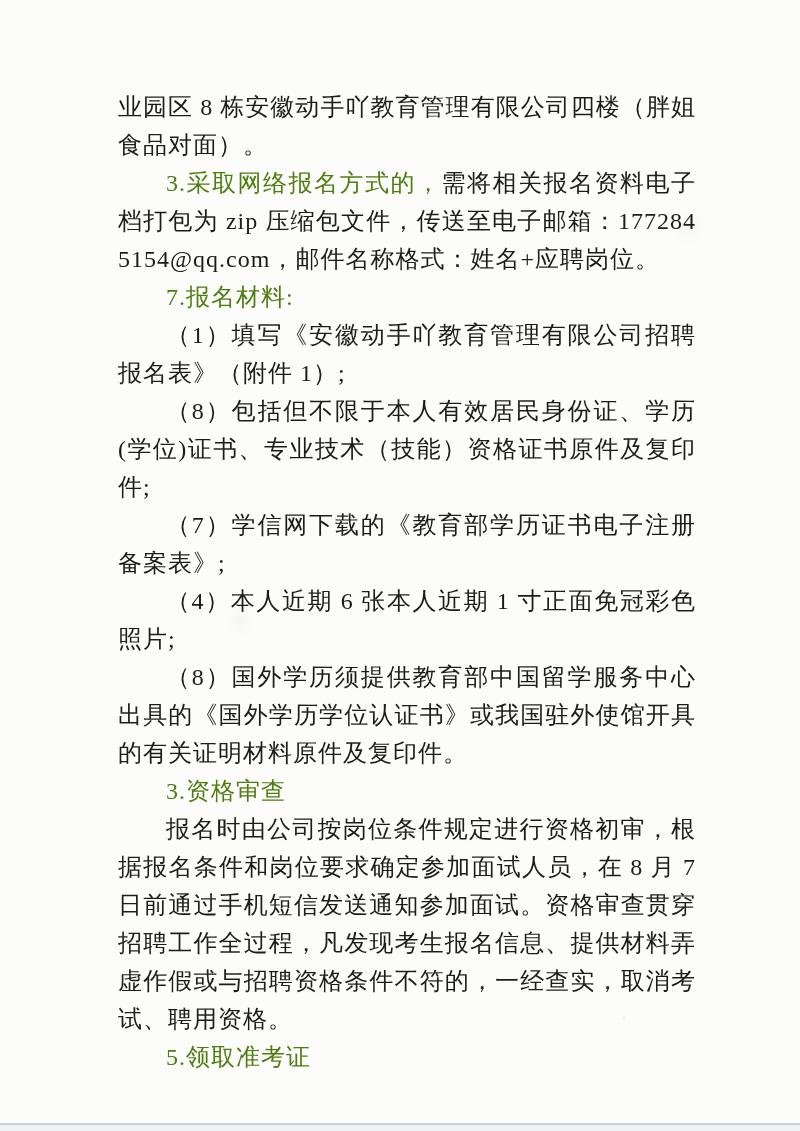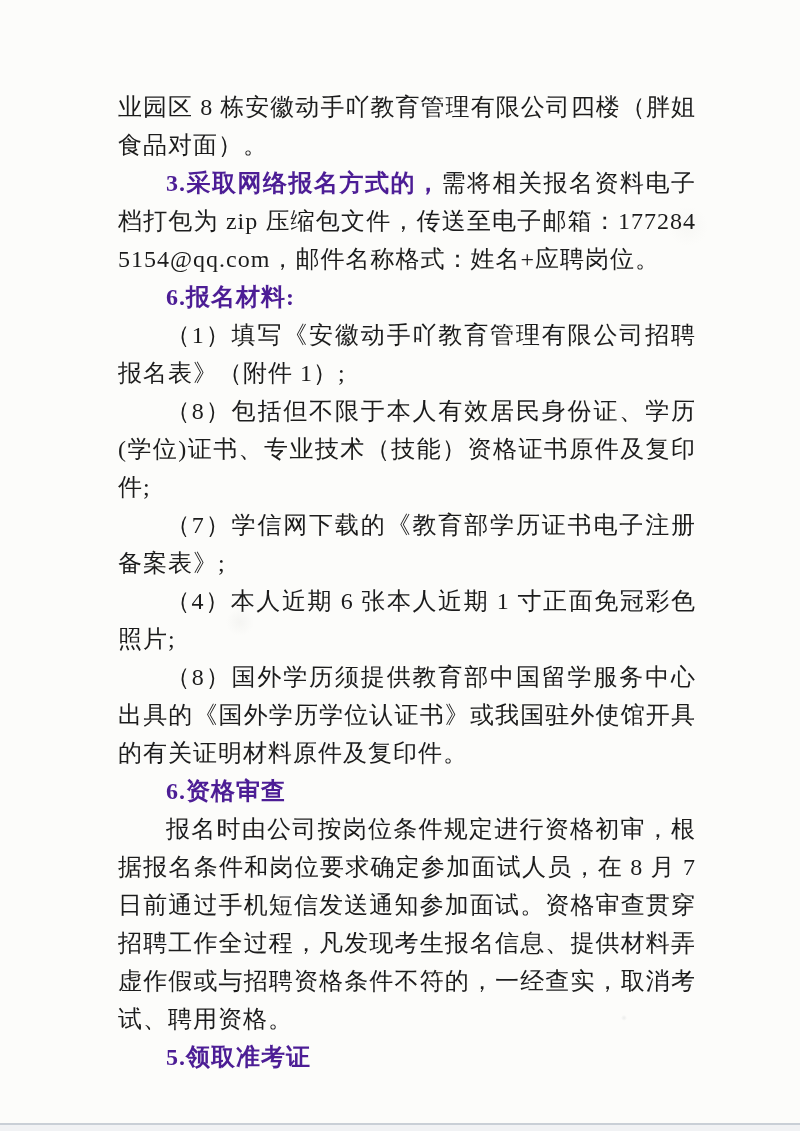--- a/index.html
+++ b/index.html
@@ -43,44 +43,44 @@
     text-justify: inter-ideograph;
   }
   .para {
     margin: 0;
     word-break: break-all;
   }
   .para.indent {
     text-indent: 2em;
   }
   .para.bold, .para b {
-    font-weight: 700;
-    color: #4c1d95;
+    font-weight: 400;
+    color: #4d7c0f;
   }
   .scan-edge {
     position: absolute;
     left: 0;
     bottom: 0;
     width: 100%;
     height: 6px;
     background: #f1f2f4;
     border-top: 2px solid #c9cfd6;
   }
 </style>
 </head>
 <body>
 
 <div class="page">
   <div class="content">
       <p class="para plain">业园区 8 栋安徽动手吖教育管理有限公司四楼（胖姐食品对面）。</p>
       <p class="para indent"><b>3.采取网络报名方式的，</b>需将相关报名资料电子档打包为 zip 压缩包文件，传送至电子邮箱：1772845154@qq.com，邮件名称格式：姓名+应聘岗位。</p>
-      <p class="para indent bold">6.报名材料:</p>
+      <p class="para indent bold">7.报名材料:</p>
       <p class="para indent">（1）填写《安徽动手吖教育管理有限公司招聘报名表》（附件 1）;</p>
       <p class="para indent">（8）包括但不限于本人有效居民身份证、学历(学位)证书、专业技术（技能）资格证书原件及复印件;</p>
       <p class="para indent">（7）学信网下载的《教育部学历证书电子注册备案表》;</p>
       <p class="para indent">（4）本人近期 6 张本人近期 1 寸正面免冠彩色照片;</p>
       <p class="para indent">（8）国外学历须提供教育部中国留学服务中心出具的《国外学历学位认证书》或我国驻外使馆开具的有关证明材料原件及复印件。</p>
-      <p class="para indent bold">6.资格审查</p>
+      <p class="para indent bold">3.资格审查</p>
       <p class="para indent">报名时由公司按岗位条件规定进行资格初审，根据报名条件和岗位要求确定参加面试人员，在 8 月 7 日前通过手机短信发送通知参加面试。资格审查贯穿招聘工作全过程，凡发现考生报名信息、提供材料弄虚作假或与招聘资格条件不符的，一经查实，取消考试、聘用资格。</p>
       <p class="para indent bold">5.领取准考证</p>
     </div>
   <div class="scan-edge"></div>
 </div>
 
 </body></html>

